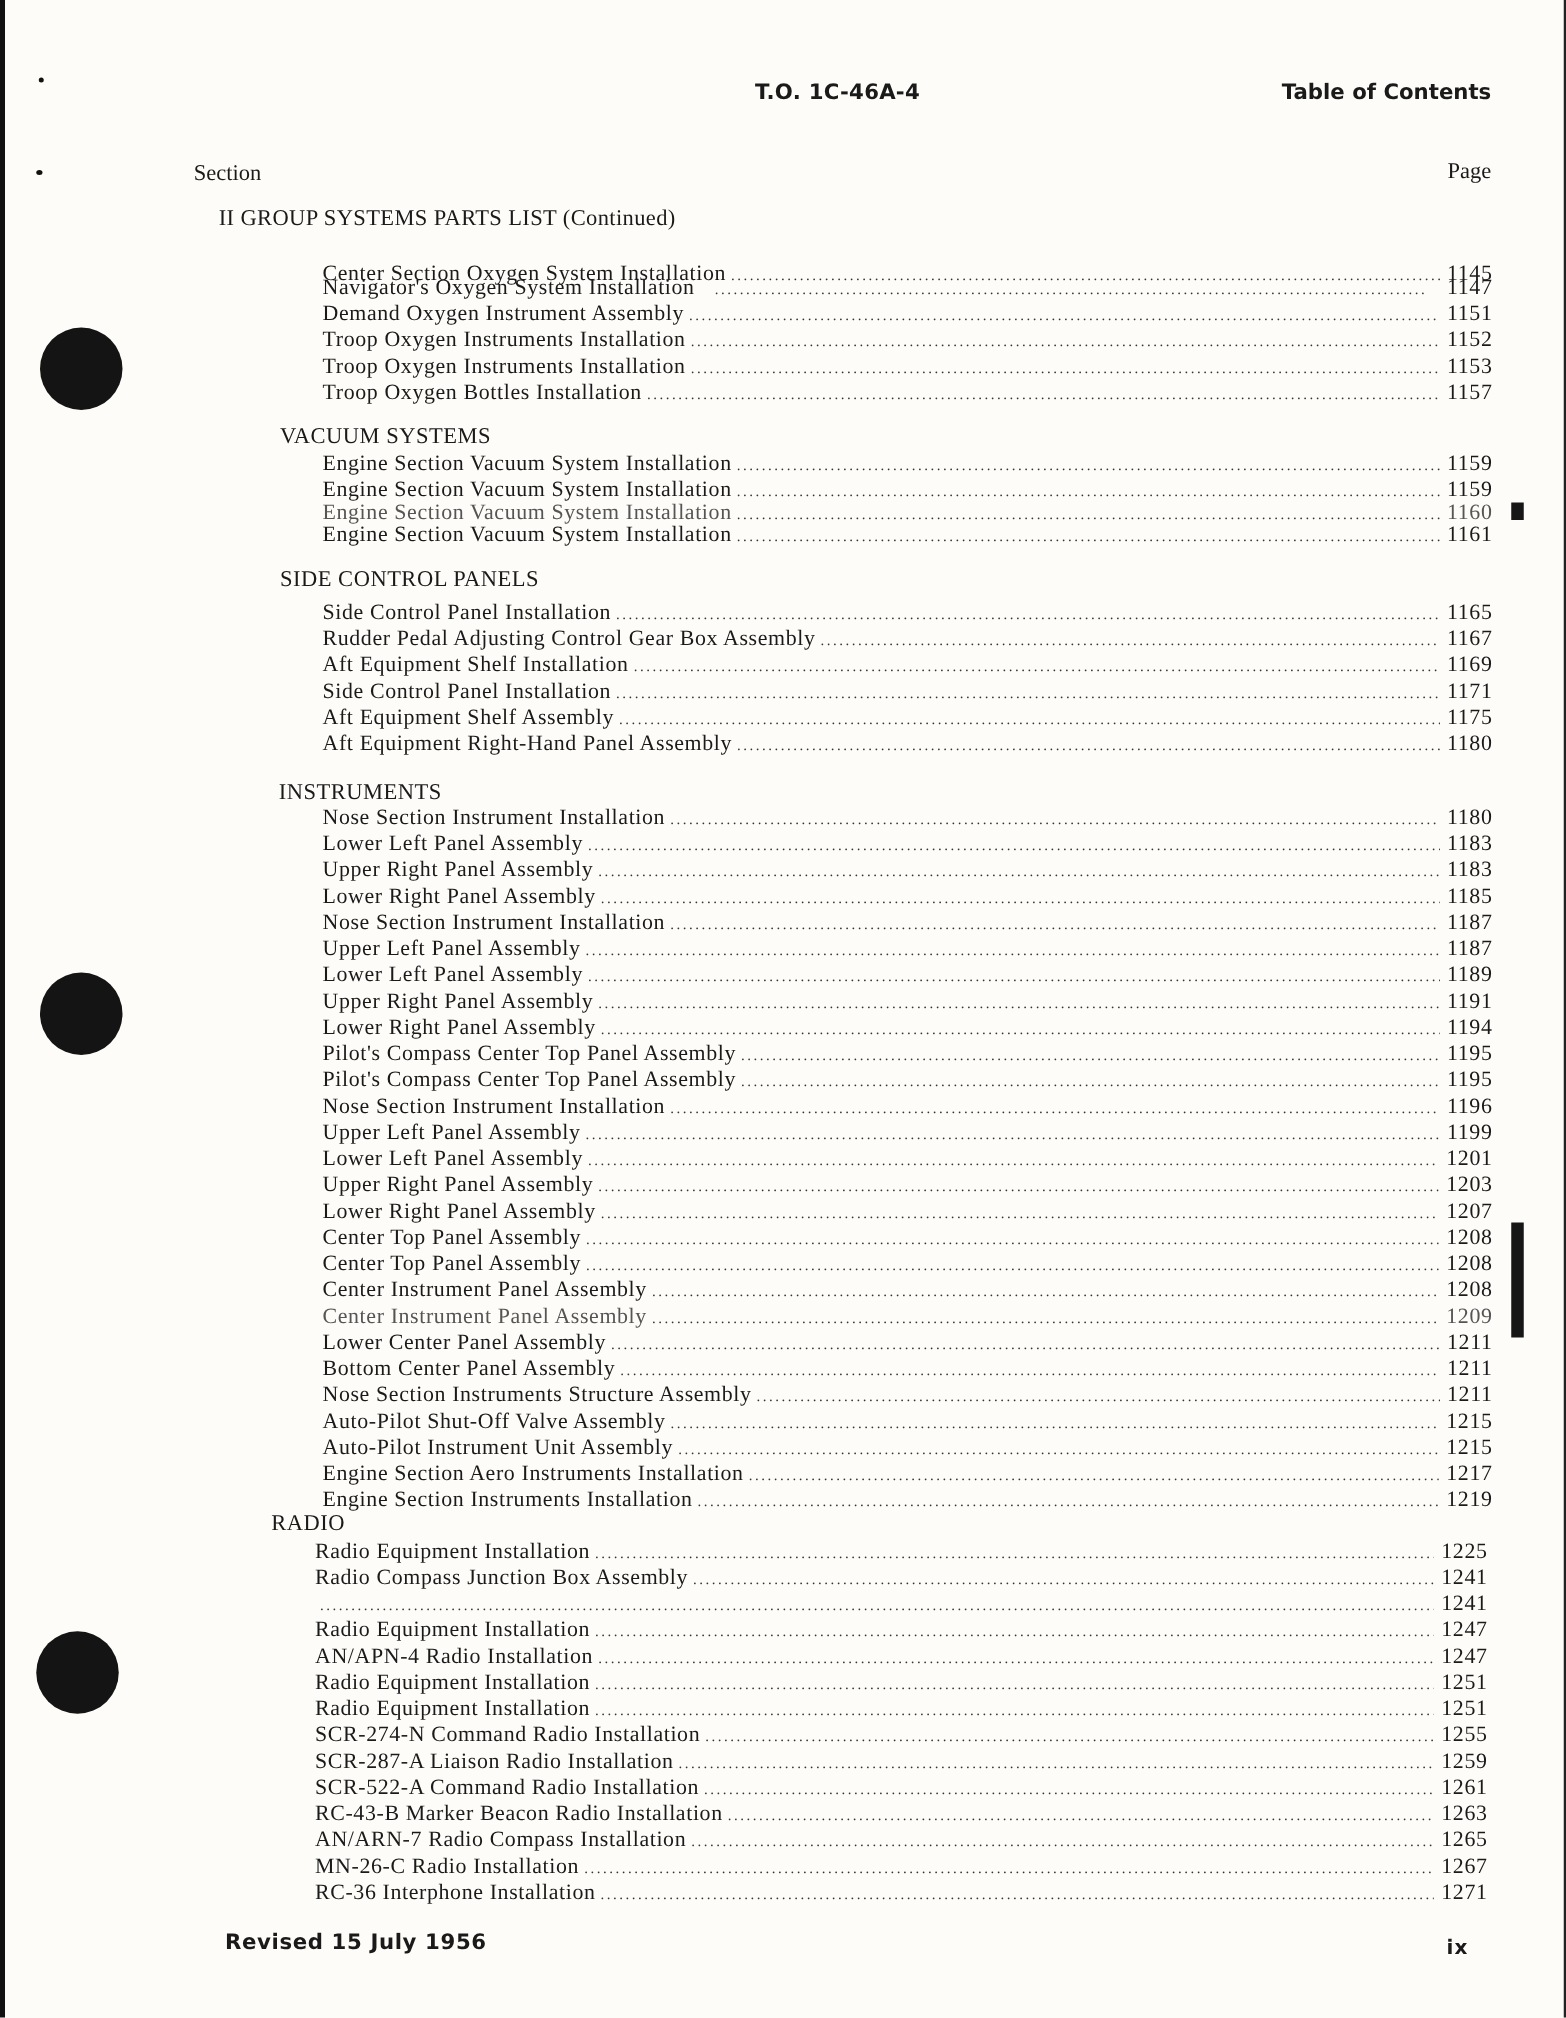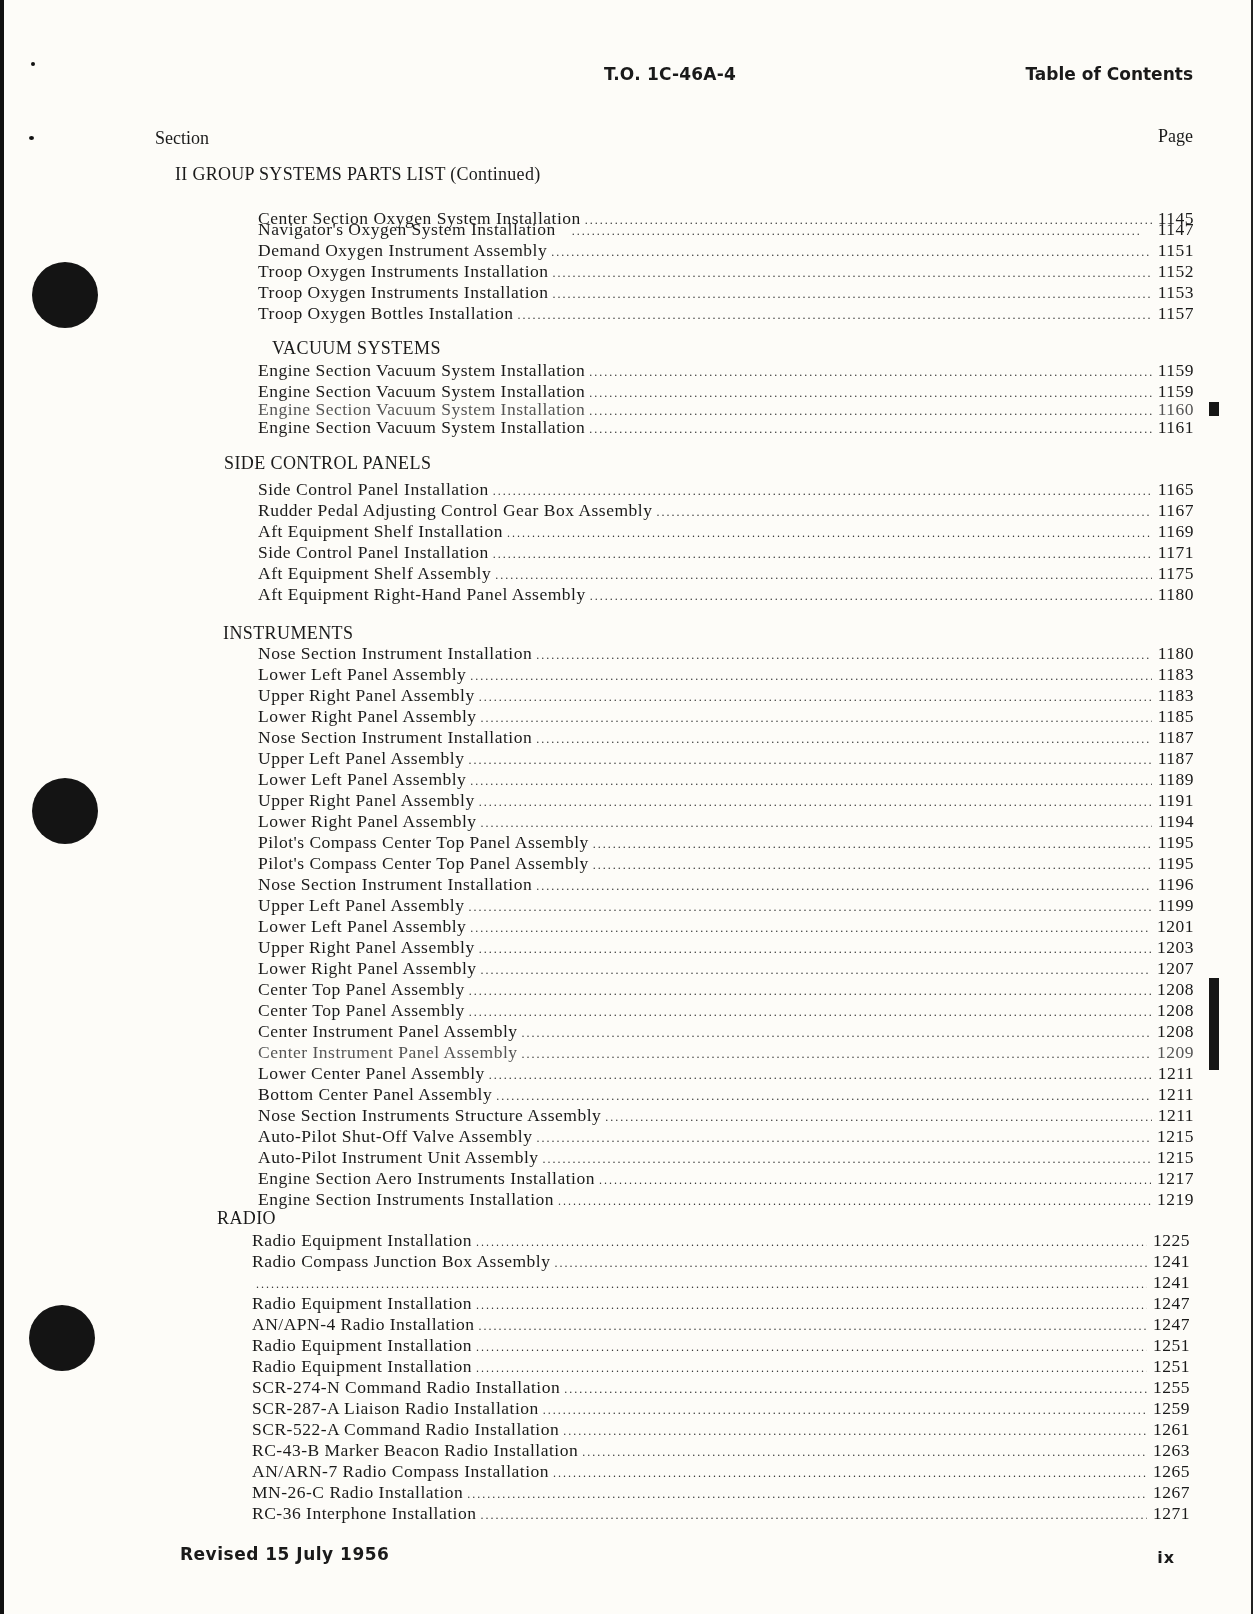--- a/index.html
+++ b/index.html
@@ -75,21 +75,21 @@
     <div class="entry" style="left: 258px; right: 59px; top: 282px;">
       <span class="label">Troop Oxygen Instruments Installation</span>
       <span class="dots"></span>
       <span class="pg">1153</span>
     </div>
     <div class="entry" style="left: 258px; right: 59px; top: 303px;">
       <span class="label">Troop Oxygen Bottles Installation</span>
       <span class="dots"></span>
       <span class="pg">1157</span>
     </div>
-    <div class="group-h" style="left: 224px; top: 338px; margin-left: 48px;">VACUUM SYSTEMS</div>
+    <div class="group-h" style="left: 224px; top: 338px;">VACUUM SYSTEMS</div>
     <div class="entry" style="left: 258px; right: 59px; top: 360px;">
       <span class="label">Engine Section Vacuum System Installation</span>
       <span class="dots"></span>
       <span class="pg">1159</span>
     </div>
     <div class="entry" style="left: 258px; right: 59px; top: 381px;">
       <span class="label">Engine Section Vacuum System Installation</span>
       <span class="dots"></span>
       <span class="pg">1159</span>
     </div>

